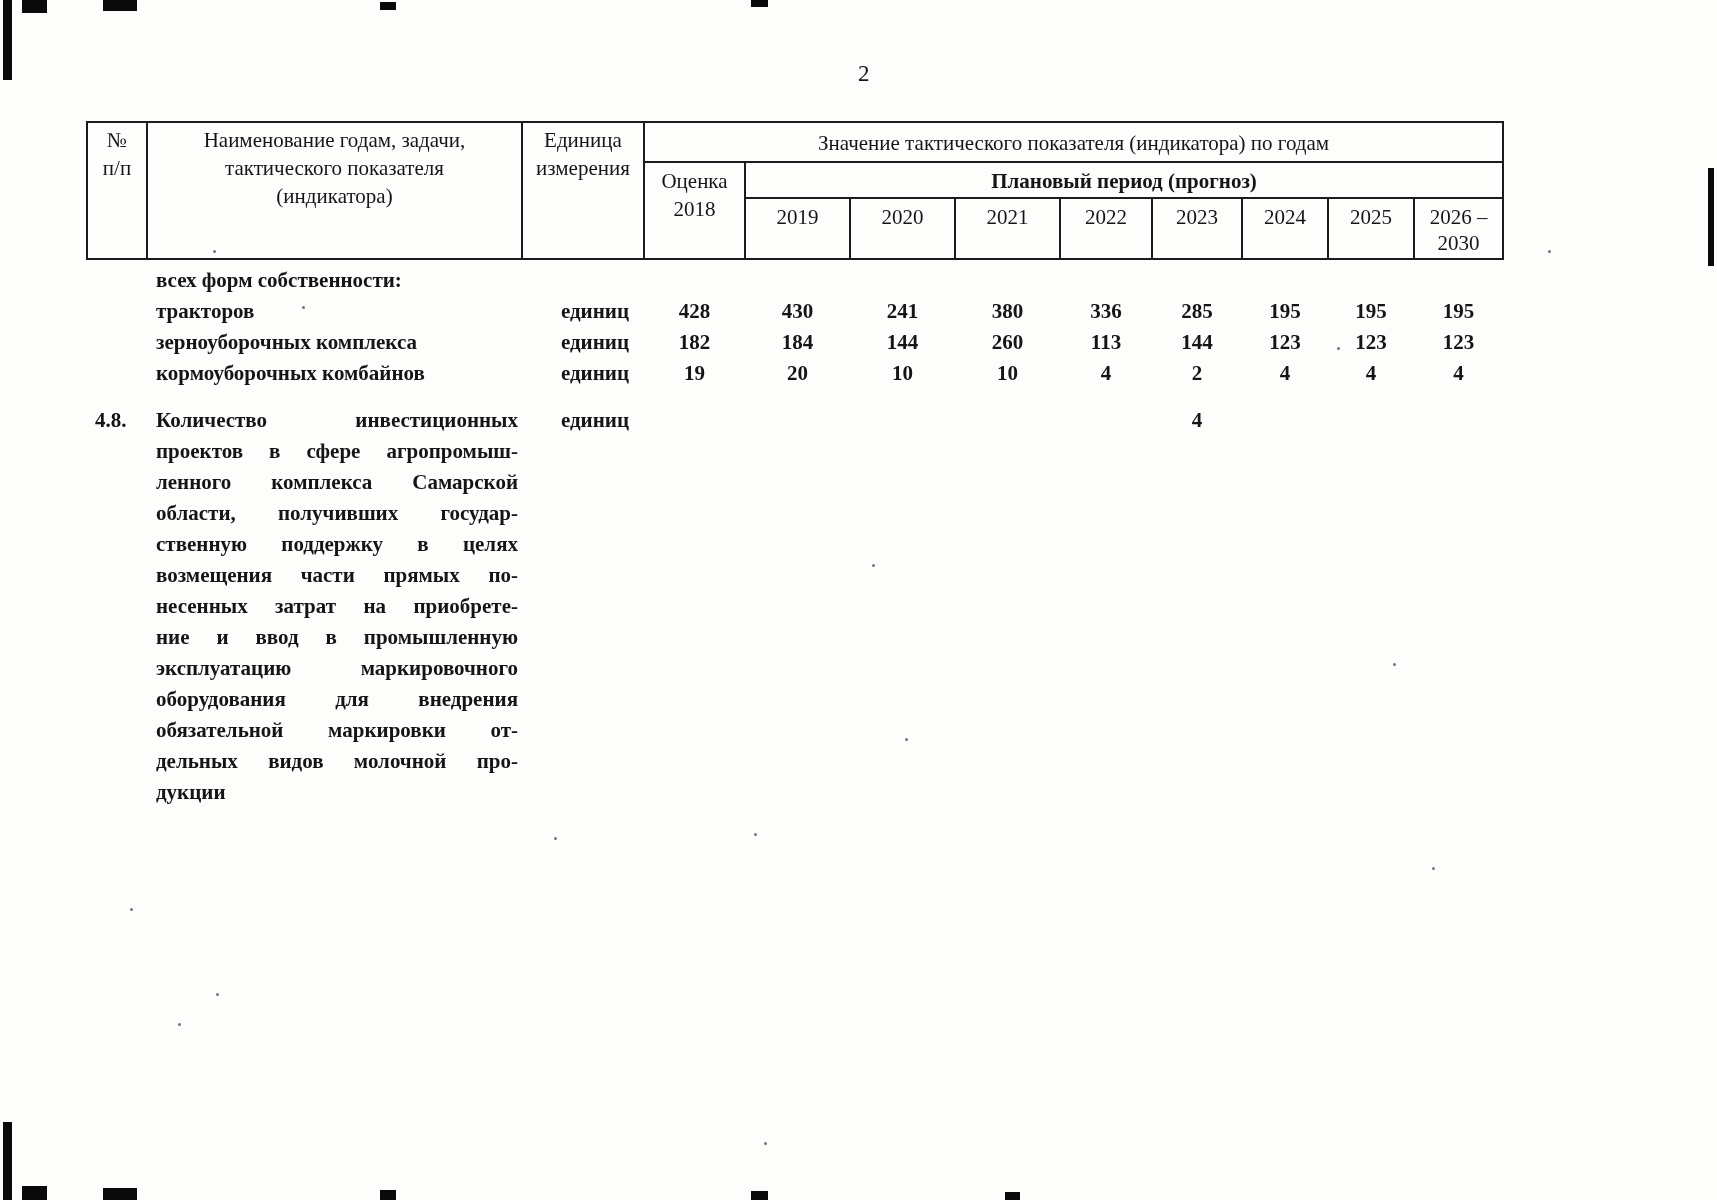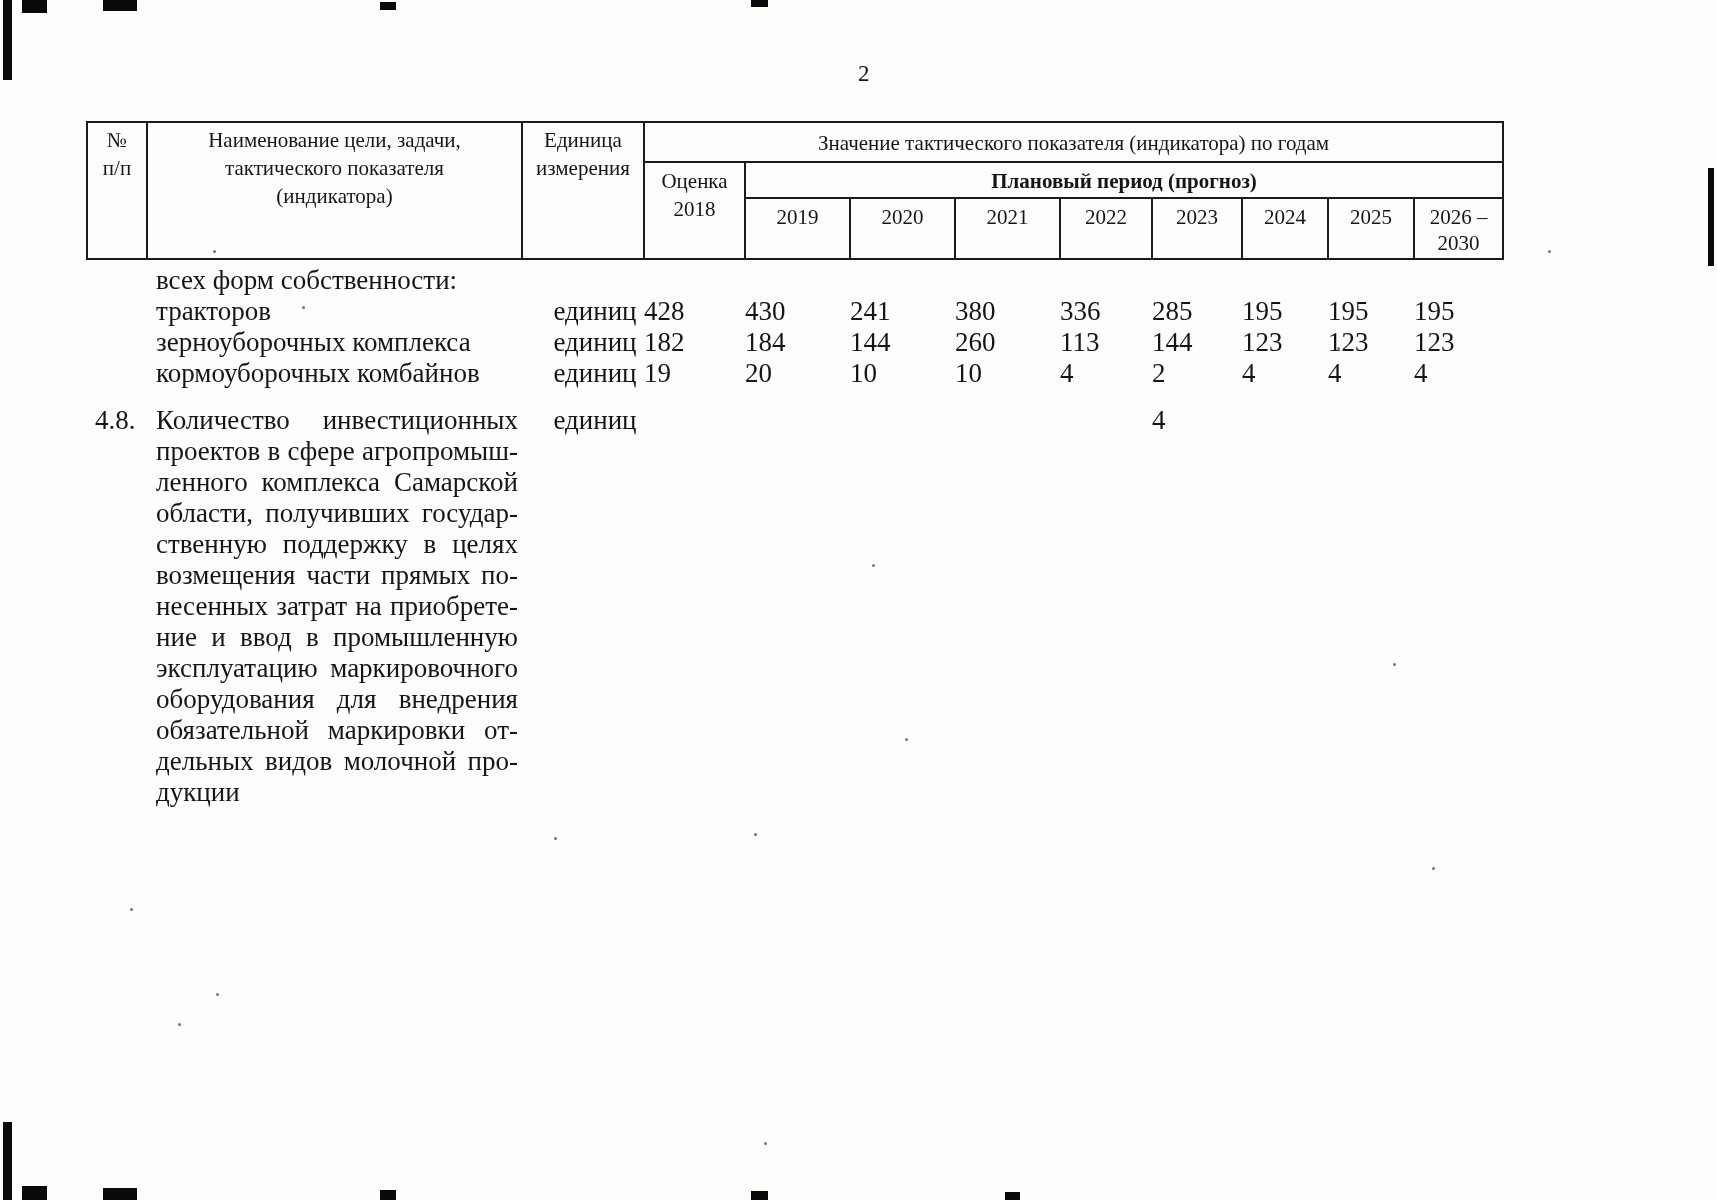--- a/index.html
+++ b/index.html
@@ -43,32 +43,33 @@
   tr.hrow-2 { height: 36px; }
   tr.hrow-3 { height: 58px; }
 
   th.th-values { vertical-align: middle; line-height: 26px; margin-left: 20px; }
   th.th-plan   { vertical-align: middle; line-height: 26px; font-weight: bold; }
   th.th-estimate { vertical-align: top; padding-top: 4px; line-height: 28px; }
   th.th-year { vertical-align: top; padding-top: 5px; line-height: 26px; }
 
   tbody td {
     border: none;
-    font-size: 27px;
+    font-size: 21px;
     line-height: 31px;
     vertical-align: top;
     padding: 0;
+    font-weight: bold;
   }
   tbody tr:first-child td { padding-top: 5px; }
   tbody tr.gap-before td { padding-top: 16px; }
 
   td.row-num  { text-align: left; padding-left: 8px; }
   td.row-name { text-align: left; padding-left: 9px; padding-right: 4px; }
   td.row-unit { text-align: center; padding-left: 24px; }
-  td.row-value { text-align: left; }
+  td.row-value { text-align: center; }
 
   td.row-name .jline {
     text-align: justify;
     text-align-last: justify;
   }
 
   .artifact {
     position: absolute;
     background: #0a0a0a;
   }
@@ -101,21 +102,21 @@
     <col style="width:86px">
     <col style="width:89px">
   </colgroup>
   <thead>
     <tr class="hrow-1">
       <th rowspan="3">
         <div>№</div>
         <div>п/п</div>
       </th>
       <th rowspan="3">
-        <div>Наименование цели, задачи,</div>
+        <div>Наименование годам, задачи,</div>
         <div>тактического показателя</div>
         <div>(индикатора)</div>
       </th>
       <th rowspan="3">
         <div>Единица</div>
         <div>измерения</div>
       </th>
       <th colspan="9" class="th-values">Значение тактического показателя (индикатора) по годам</th>
     </tr>
     <tr class="hrow-2">

